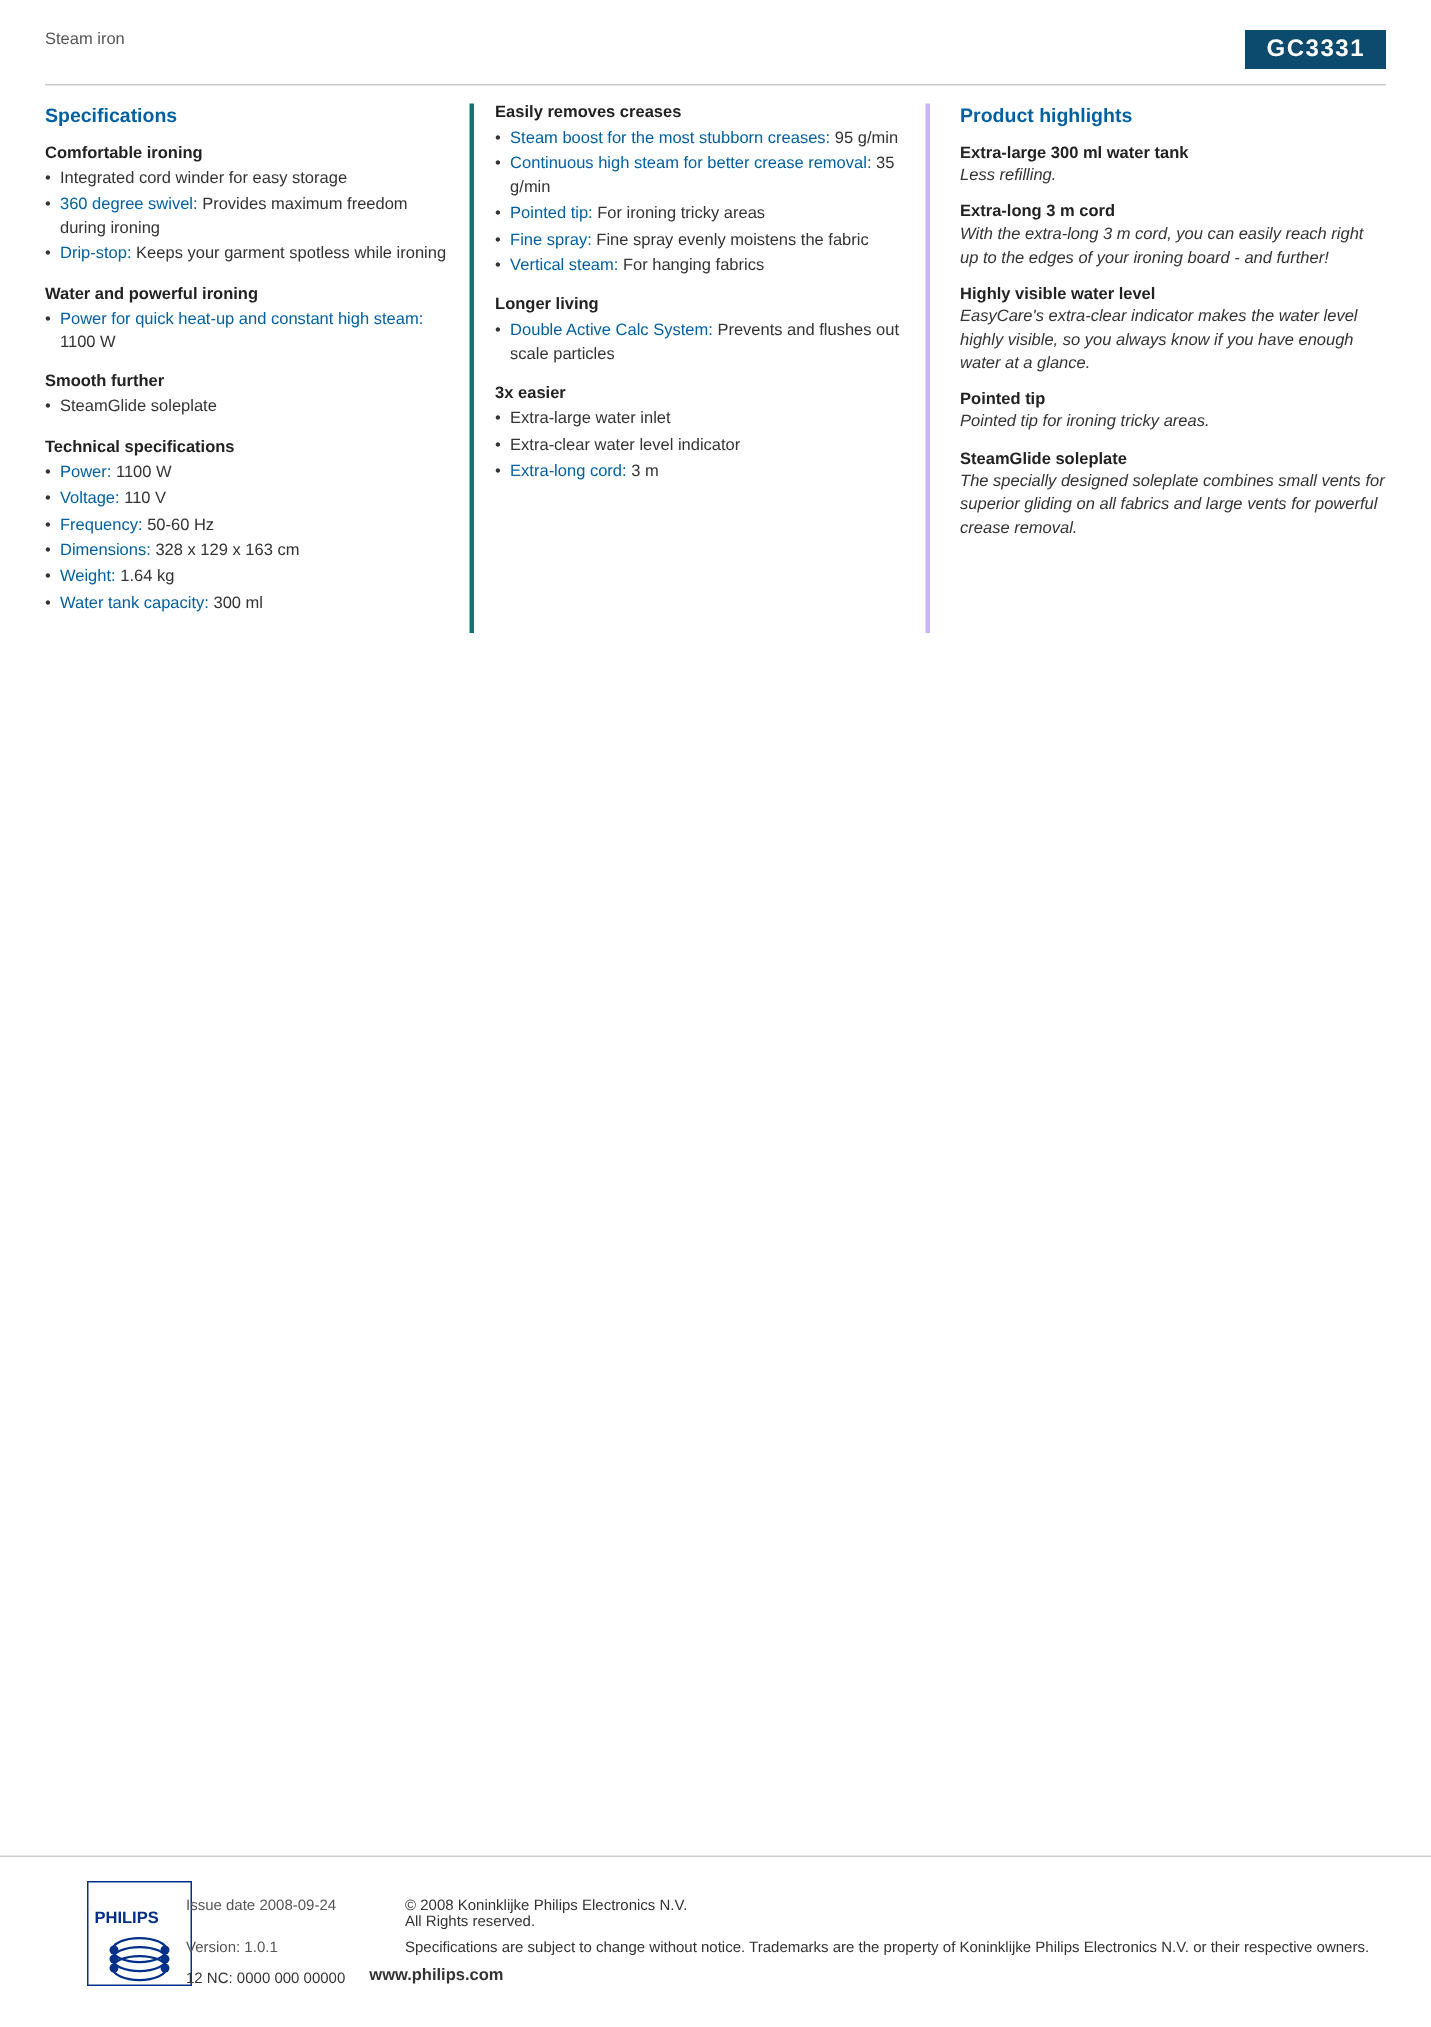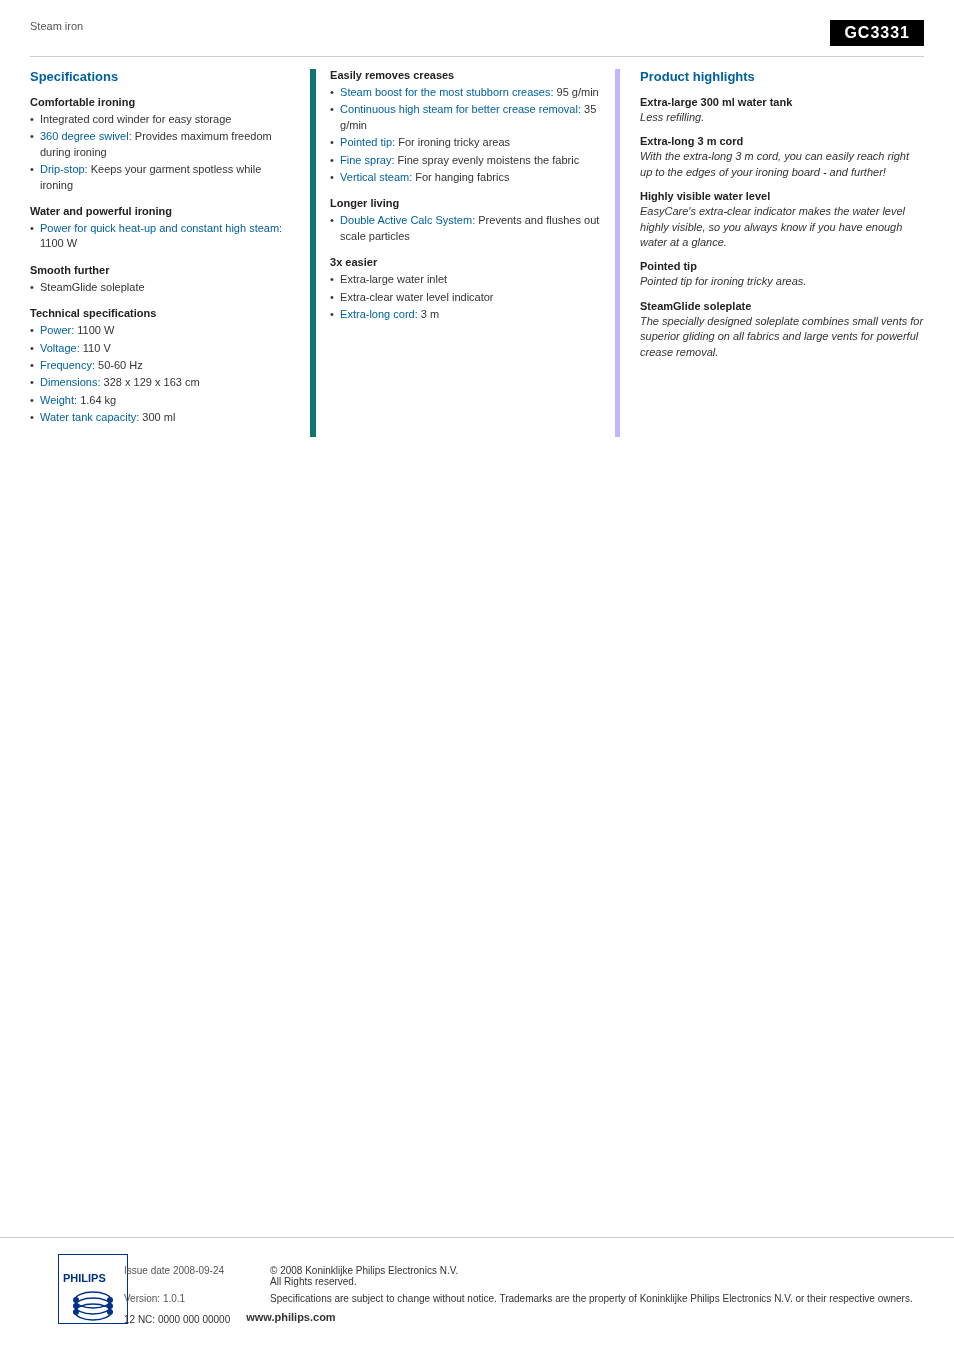--- a/index.html
+++ b/index.html
@@ -22,21 +22,21 @@
       display: flex;
       justify-content: space-between;
       align-items: flex-start;
       margin-bottom: 10px;
     }
     .product-label {
       font-size: 11px;
       color: #555;
     }
     .model-badge {
-      background: #000000;
+      background: #0c4a6e;
       color: #fff;
       font-size: 16px;
       font-weight: bold;
       padding: 4px 14px;
       letter-spacing: 1px;
     }
     .divider {
       border: none;
       border-top: 1px solid #ccc;
       margin-bottom: 12px;
@@ -95,26 +95,26 @@
       color: #333;
       font-style: italic;
       line-height: 1.4;
     }
     .three-col {
       display: flex;
     }
     .col-left {
       width: 32%;
       padding-right: 14px;
-      border-right: 6px solid #0f766e;
+      border-right: 3px solid #0f766e;
     }
     .col-middle {
       width: 34%;
       padding: 0 14px;
-      border-right: 5px solid #c4b5fd;
+      border-right: 3px solid #c4b5fd;
     }
     .col-right {
       width: 34%;
       padding-left: 20px;
     }
     .footer {
       position: absolute;
       bottom: 0;
       left: 0;
       right: 0;

